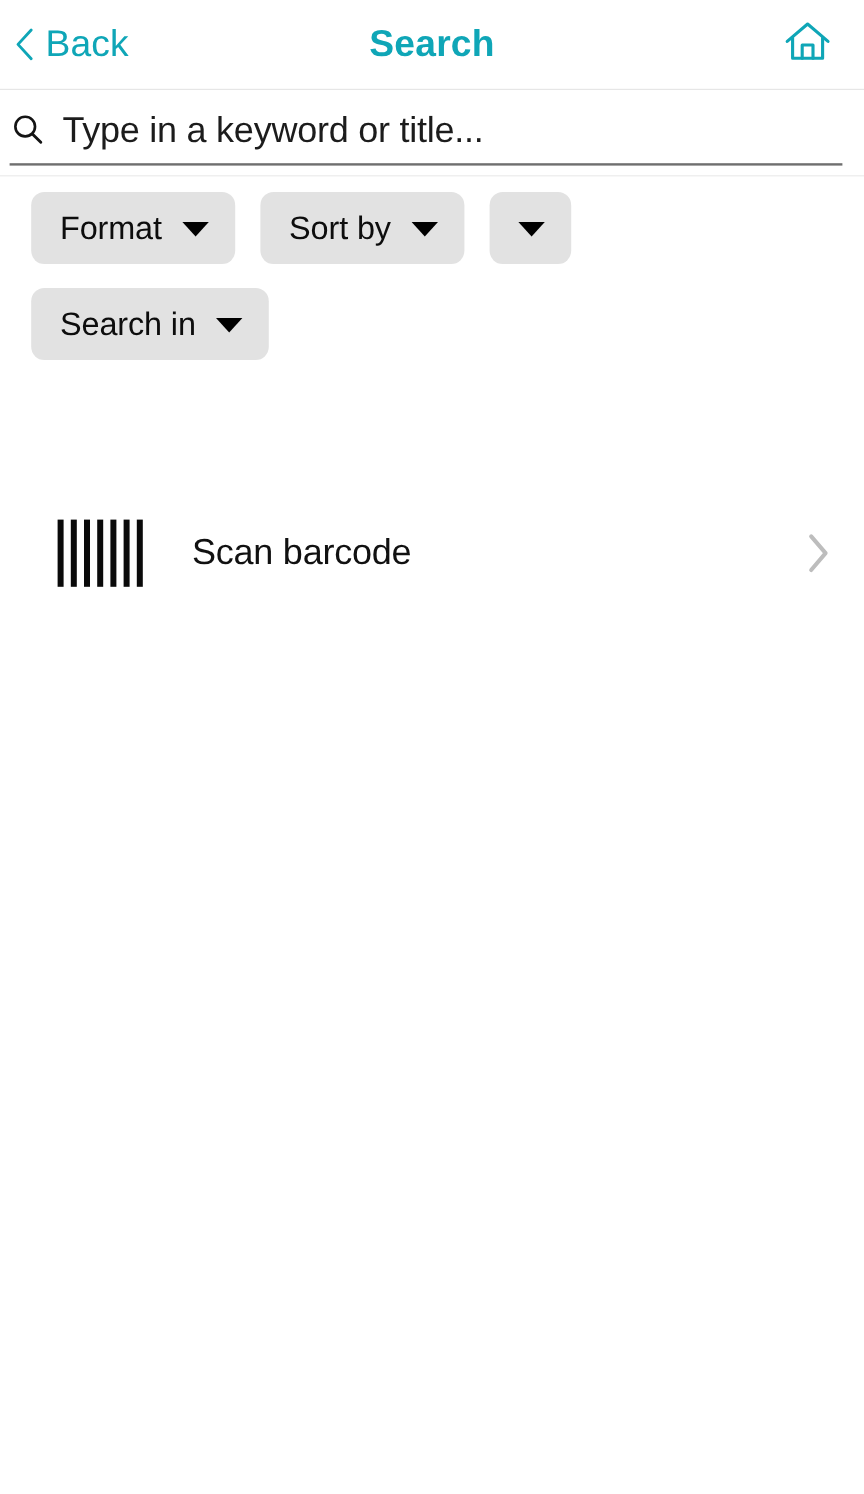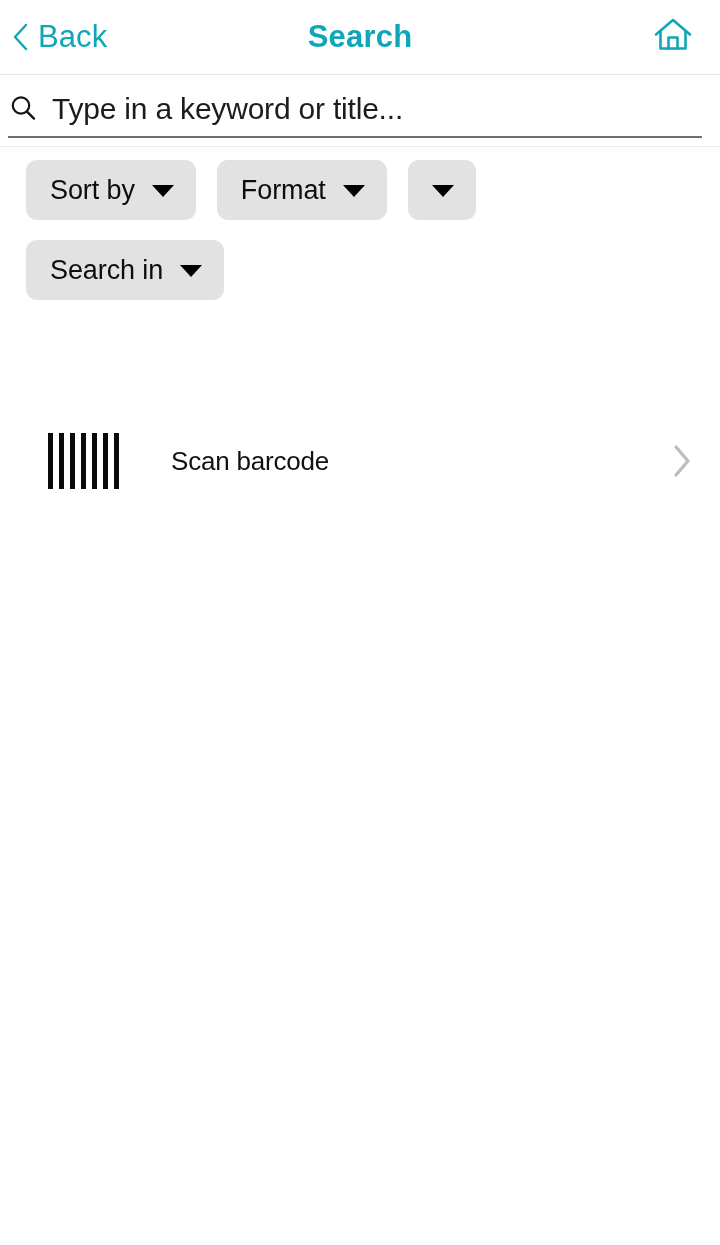--- a/index.html
+++ b/index.html
@@ -162,23 +162,23 @@
     gap: 6px;
     height: 56px;
   }
   .barcode-icon i {
     display: block;
     width: 5px;
     height: 56px;
     background: #0a0a0a;
   }
   .scan-label {
-    font-size: 26px;
+    font-size: 30px;
     color: #111111;
-    margin-left: 52px;
+    margin-left: 41px;
     letter-spacing: -0.2px;
     white-space: nowrap;
   }
   .scan-chevron {
     margin-left: auto;
     display: flex;
     align-items: center;
   }
 </style>
 </head>
@@ -217,26 +217,26 @@
         <path d="M19.2 18.8 L26 25.6" stroke="#141414" stroke-width="2.4" stroke-linecap="round"></path>
       </svg>
     </span>
     <span class="search-placeholder">Type in a keyword or title...</span>
   </div>
 </div>
 
 <div class="chips">
 
   <div class="chip">
+    <span class="chip-label">Format</span>
+    <span class="caret"></span>
+  </div>
+
+  <div class="chip">
     <span class="chip-label">Sort by</span>
-    <span class="caret"></span>
-  </div>
-
-  <div class="chip">
-    <span class="chip-label">Format</span>
     <span class="caret"></span>
   </div>
 
   <div class="chip">
     <span class="caret"></span>
   </div>
 
   <div class="chip" style="margin-left:0">
     <span class="chip-label">Search in</span>
     <span class="caret"></span>

